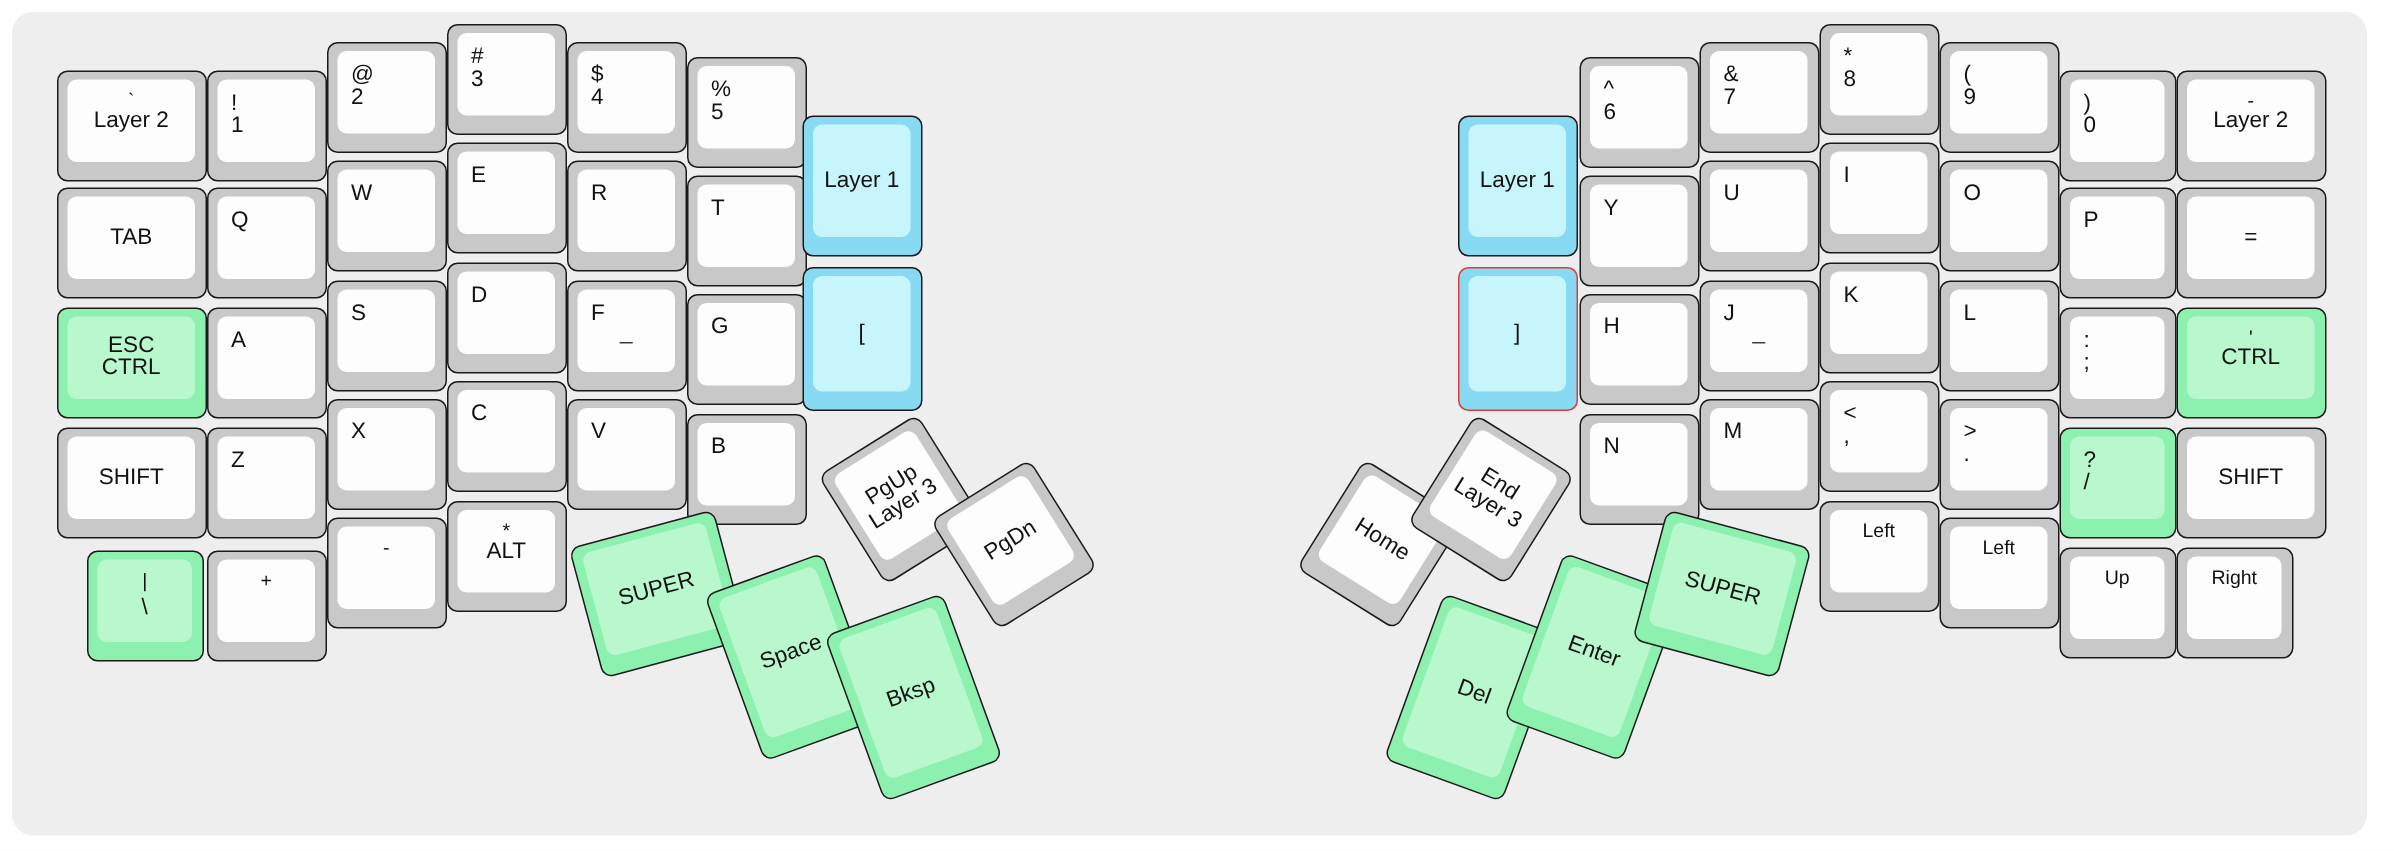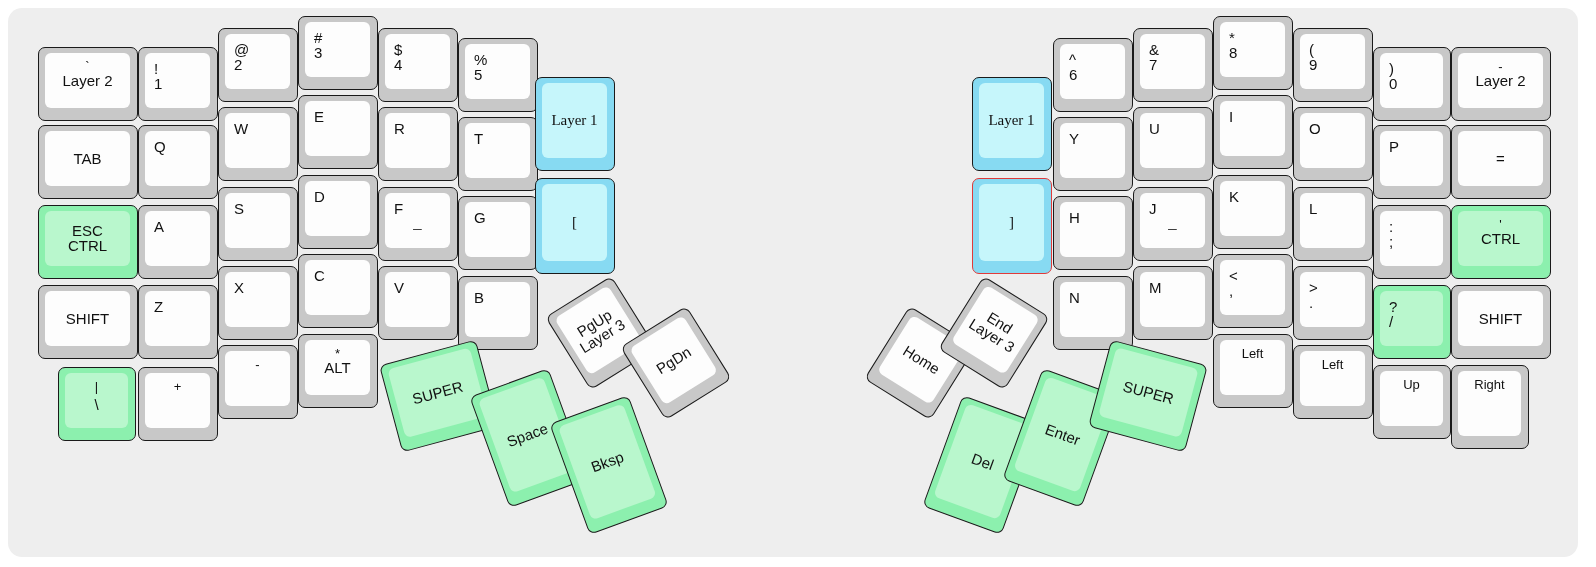--- a/index.html
+++ b/index.html
@@ -95,21 +95,21 @@
     bottom: 18px;
     top: auto;
     font-size: 15px;
     color: #333;
   }
 
   
   .key.green  { background: #8cf0ae; }
   .key.green  .top { background: #b9f7cd; }
   .key.cyan   { background: #87daf2; }
-  .key.cyan   .top { background: #c6f6fb; font-family: Liberation Serif, serif; }
+  .key.cyan   .top { background: #c6f6fb; }
   .key.sel {
     border-color: #e03a3a;
   }
 
   
   .key.rot { transform-origin: 50% 50%; }
 </style>
 </head>
 <body>
 
@@ -453,21 +453,21 @@
           <div class="top">
             <span class="lbl lbl-tc">'</span>
             <span class="lbl lbl-main">CTRL</span>
           </div>
         </div>
         <div class="key" style="left: 1451px; top: 285px; width: 100px; height: 74px;">
           <div class="top">
             <span class="lbl lbl-main">SHIFT</span>
           </div>
         </div>
-        <div class="key" style="left: 1451px; top: 365px; width: 78px; height: 84px;">
+        <div class="key" style="left: 1451px; top: 365px; width: 78px; height: 74px;">
           <div class="top">
             <span class="lbl lbl-tc">Right</span>
           </div>
         </div>
         <div class="key rot" style="left: 881px; top: 320px; width: 78px; height: 86px; transform: rotate(32deg);">
           <div class="top">
             <span class="lbl lbl-main">Home</span>
           </div>
         </div>
         <div class="key rot" style="left: 955px; top: 290px; width: 78px; height: 86px; transform: rotate(32deg);">

